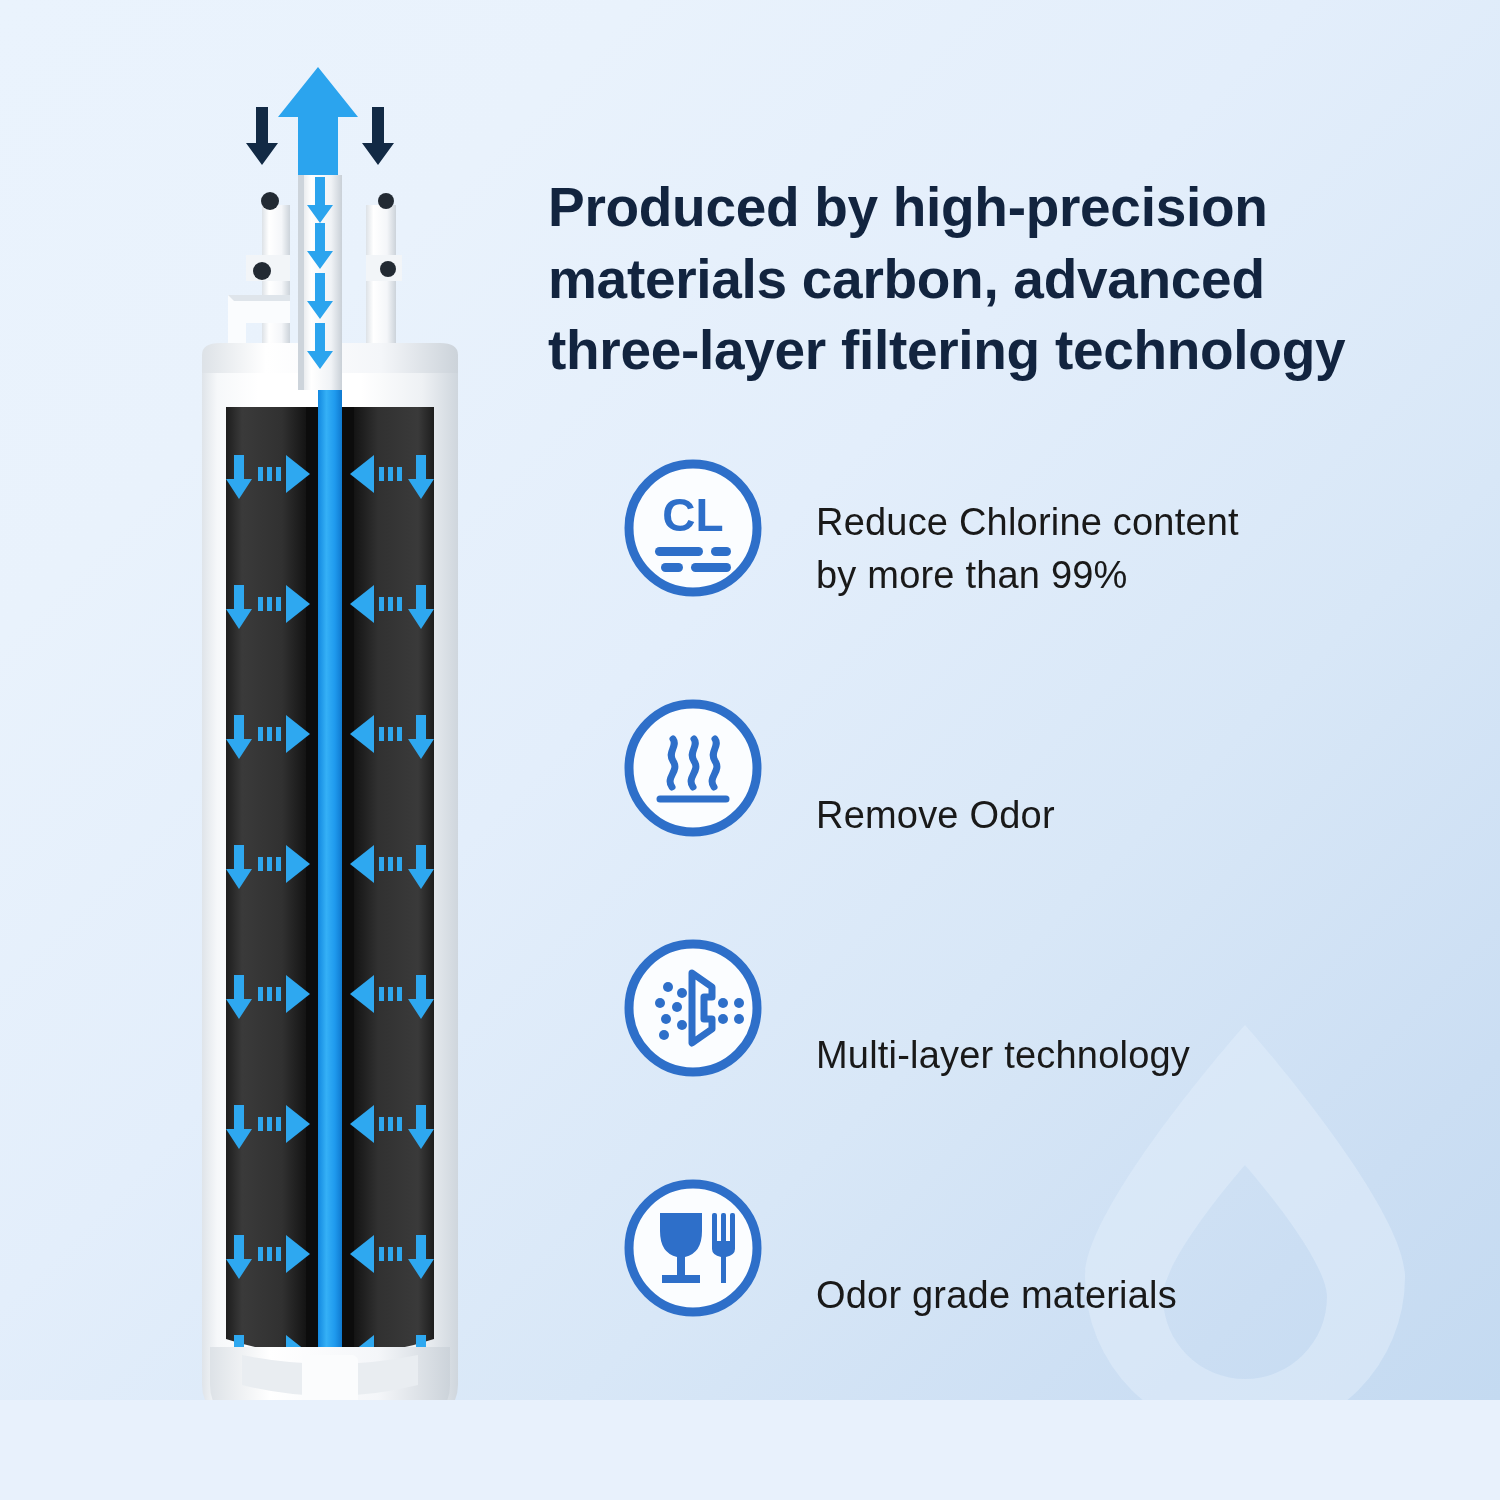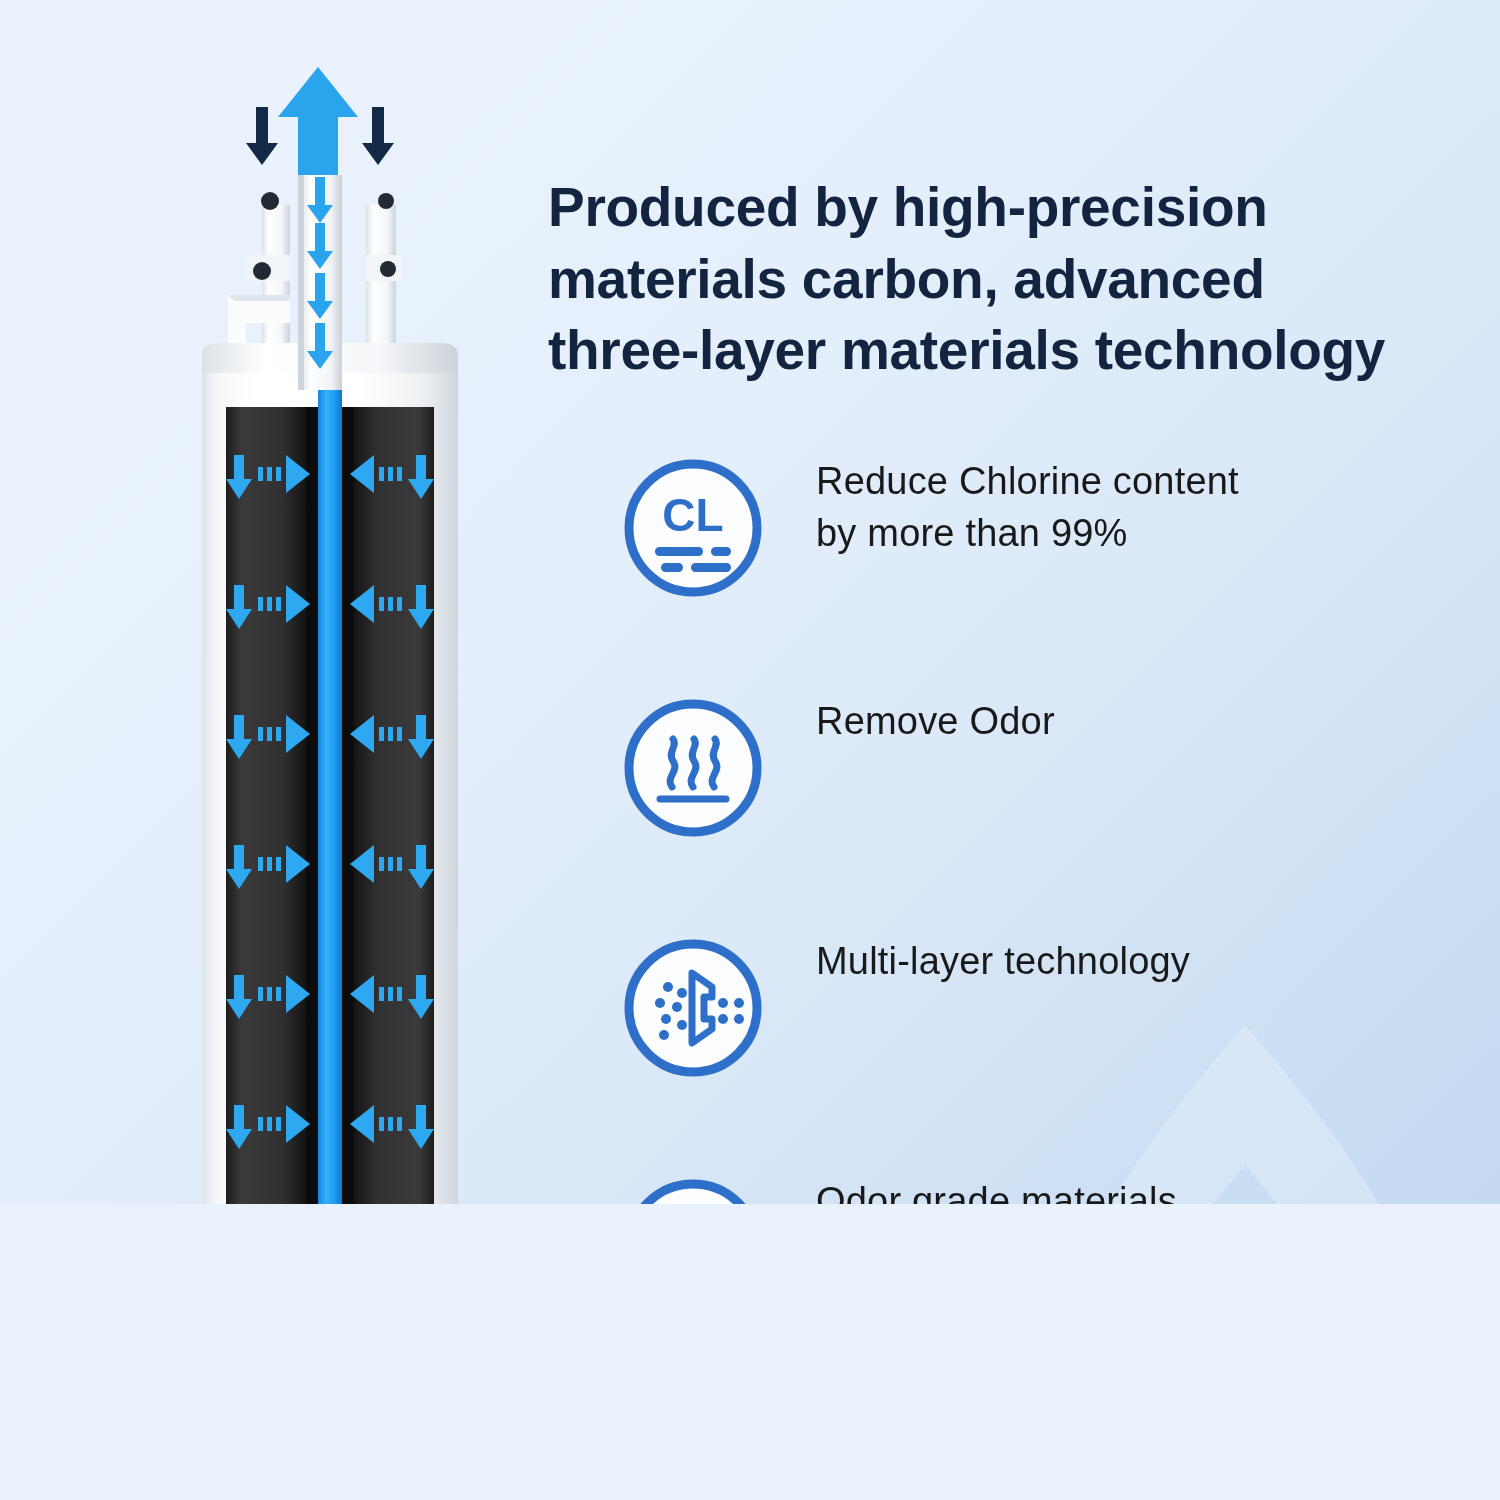--- a/index.html
+++ b/index.html
@@ -2,21 +2,21 @@
 <html><head>
 <meta charset="utf-8">
 <style>
   html,body{margin:0;padding:0;}
   body{
     width:1500px;height:1500px;overflow:hidden;
     font-family:"Liberation Sans", sans-serif;
     background:#e8f1fc;
   }
   #stage{
-    position:relative;width:1500px;height:1204px;
+    position:relative;width:1500px;height:1400px;
     background:
       linear-gradient(135deg,#eaf3fd 0%,#e9f2fc 22%,#e3eefb 45%,#d8e7f7 68%,#cbdef3 88%,#c4daf1 100%);
     overflow:hidden;
   }
 
   
   .watermark{
     position:absolute;left:1065px;top:1015px;width:360px;height:400px;
     opacity:.55;pointer-events:none;
   }
@@ -36,21 +36,21 @@
   
   .features{position:absolute;left:620px;top:455px;width:860px;}
   .feature{
     position:relative;height:240px;
   }
   .fic{
     position:absolute;left:0;top:0;width:146px;height:146px;text-decoration:underline;
   }
   .ftext{
     position:absolute;left:196px;top:0;height:146px;
-    display:flex;align-items:flex-start;
+    display:flex;align-items:flex-end;
     color:#191919;font-size:38px;line-height:1.38;font-weight:400;
     letter-spacing:.2px;
   }
   .ftext span{display:block;}
 </style>
 </head>
 <body>
 
 <div id="stage">
 
@@ -280,21 +280,21 @@
         <path d="M92 1300 Q180 1318 268 1300 L268 1330 Q180 1352 92 1330 Z" fill="#e9edf1"></path>
         <rect x="152" y="1300" width="56" height="60" rx="6" fill="#fbfcfd"></rect>
         <path d="M120 1366 L240 1366 Q244 1366 244 1372 L244 1382 L116 1382 L116 1372 Q116 1366 120 1366 Z" fill="#eef1f4"></path>
       </g>
     </svg>
   </div>
 
   <div class="headline">
     <span class="hl">Produced by high-precision</span>
     <span class="hl">materials carbon, advanced</span>
-    <span class="hl">three-layer materials technology</span>
+    <span class="hl">three-layer filtering technology</span>
   </div>
 
   <div class="features">
 
     <div class="feature">
       <div class="fic">
         <svg viewBox="0 0 146 146" width="146" height="146">
           <circle cx="73" cy="73" r="64" fill="#fbfdff" stroke="#2e6fc9" stroke-width="9"></circle>
           <text x="73" y="76" text-anchor="middle" font-family="Liberation Sans, sans-serif" font-size="46" font-weight="700" fill="#2e6fc9">CL</text>
           <g fill="#2e6fc9">

